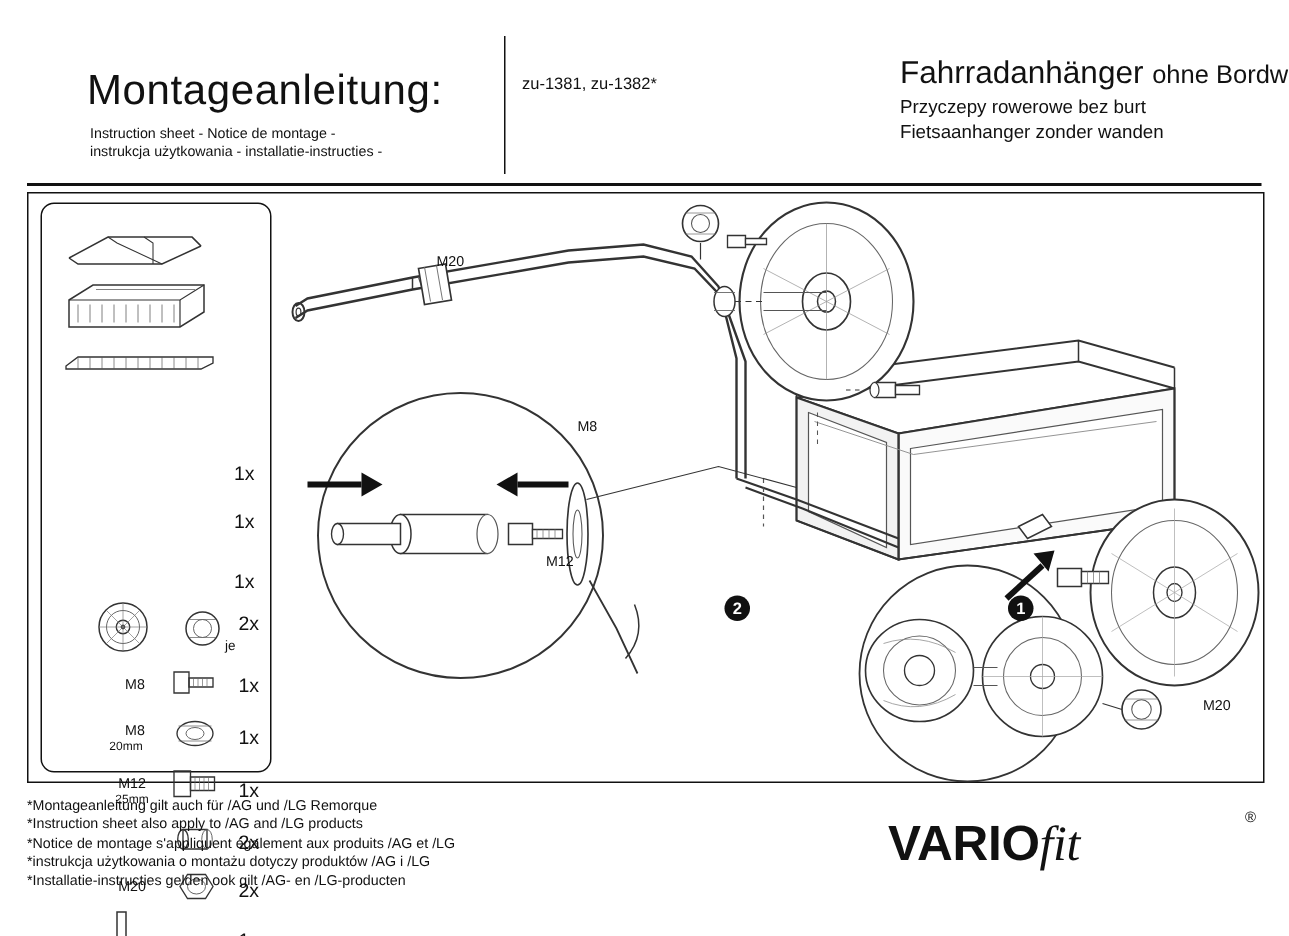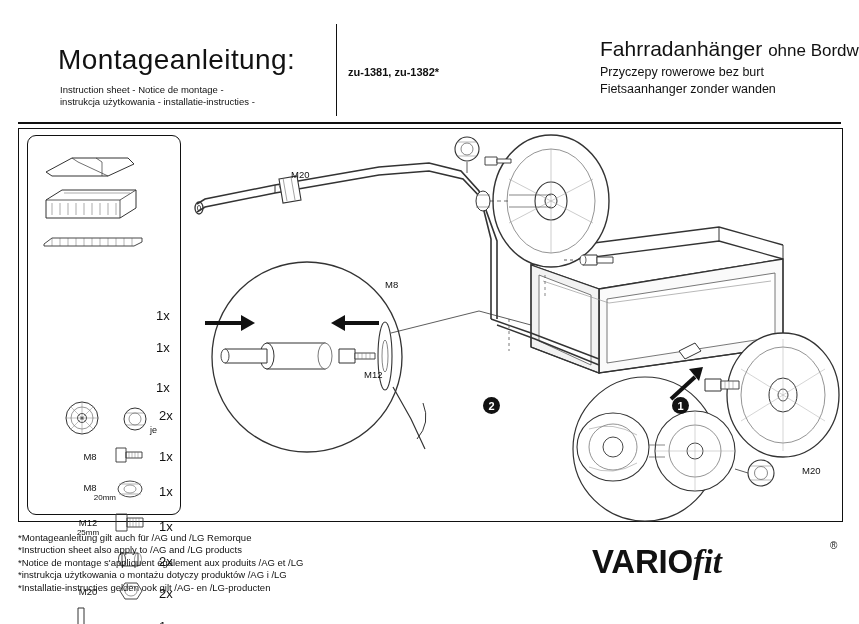--- a/index.html
+++ b/index.html
@@ -3,21 +3,21 @@
 <meta charset="utf-8">
 <style>
   html,body{margin:0;padding:0;background:#ffffff;}
   body{font-family:"Liberation Sans",sans-serif;color:#111;}
   #page{position:relative;width:859px;height:624px;background:#fff;overflow:hidden;}
 
   
   .hdr{position:absolute;left:18px;top:18px;width:823px;height:100px;margin-left:34px;}
   .hdr-title{position:absolute;left:6px;top:26px;font-size:28px;letter-spacing:.4px;}
   .hdr-subs{position:absolute;left:8px;top:66px;font-size:9.5px;line-height:12px;color:#111;}
-  .hdr-codes{position:absolute;left:296px;top:48px;font-size:11px;font-weight:bold;}
+  .hdr-codes{position:absolute;left:296px;top:32px;font-size:11px;}
   .vrule{position:absolute;left:284px;top:6px;width:1px;height:92px;background:#111;}
   .hdr-right{position:absolute;left:548px;top:18px;width:290px;}
   .hr-main{font-size:21px;line-height:25px;}
   .hr-main .small{font-size:17px;}
   .hr-list{font-size:12.5px;line-height:16.5px;margin-top:1px;}
   .hdr-hline{position:absolute;left:18px;top:122px;width:823px;height:1.6px;background:#111;}
 
   
   .frame{position:absolute;left:18px;top:128px;width:823px;height:392px;border:1.4px solid #111;}
 
@@ -35,21 +35,21 @@
   .callout{position:absolute;width:17px;height:17px;border-radius:50%;background:#111;color:#fff;
            font-size:11px;font-weight:bold;display:flex;align-items:center;justify-content:center;}
   .tag{position:absolute;font-size:9.5px;}
 
   
   .notes{position:absolute;left:18px;top:532px;font-size:9.5px;line-height:12.4px;}
 
   
   .logo{position:absolute;left:592px;top:543px;font-size:33px;letter-spacing:-0.2px;}
   .logo .v{font-weight:bold;margin-top:40px;}
-  .logo .fit{font-style:italic;font-family:"Liberation Serif",serif;font-weight:bold;}
+  .logo .fit{font-style:italic;font-family:"Liberation Serif",serif;font-weight:normal;}
   .reg{position:absolute;left:830px;top:540px;font-size:10px;}
 </style>
 </head>
 <body>
 
 <div id="page">
 
   <div class="hdr">
     <div class="hdr-title">Montageanleitung:</div>
     <div class="hdr-subs">
@@ -122,21 +122,21 @@
       </svg>
       <div class="plabel" style="left:40px;top:315px;">M8</div>
       <div class="qty" style="left:131px;top:313px;">1x</div>
 
       <svg class="abs" style="left:86px;top:342px;" width="32" height="22">
         <ellipse cx="16" cy="11" rx="12" ry="8" fill="none" stroke="#333" stroke-width="0.9"></ellipse>
         <ellipse cx="16" cy="11" rx="6" ry="4" fill="none" stroke="#555" stroke-width="0.6"></ellipse>
         <path d="M5 6 L27 6 M5 16 L27 16" stroke="#666" stroke-width="0.5"></path>
       </svg>
       <div class="plabel" style="left:40px;top:346px;">M8</div>
-      <div class="psub" style="left:44px;top:357px;text-align:right;">20mm</div>
+      <div class="psub" style="left:34px;top:357px;">20mm</div>
       <div class="qty" style="left:131px;top:348px;">1x</div>
 
       <svg class="abs" style="left:84px;top:375px;" width="34" height="24">
         <path d="M4 3 L15 3 L15 20 L4 20 Z" fill="none" stroke="#333" stroke-width="0.9"></path>
         <path d="M15 7 L31 7 L31 16 L15 16 Z" fill="none" stroke="#333" stroke-width="0.9"></path>
         <path d="M18 7 L18 16 M21 7 L21 16 M24 7 L24 16 M27 7 L27 16" stroke="#666" stroke-width="0.45"></path>
       </svg>
       <div class="plabel" style="left:38px;top:381px;">M12</div>
       <div class="psub" style="left:38px;top:392px;">25mm</div>
       <div class="qty" style="left:131px;top:383px;">1x</div>

